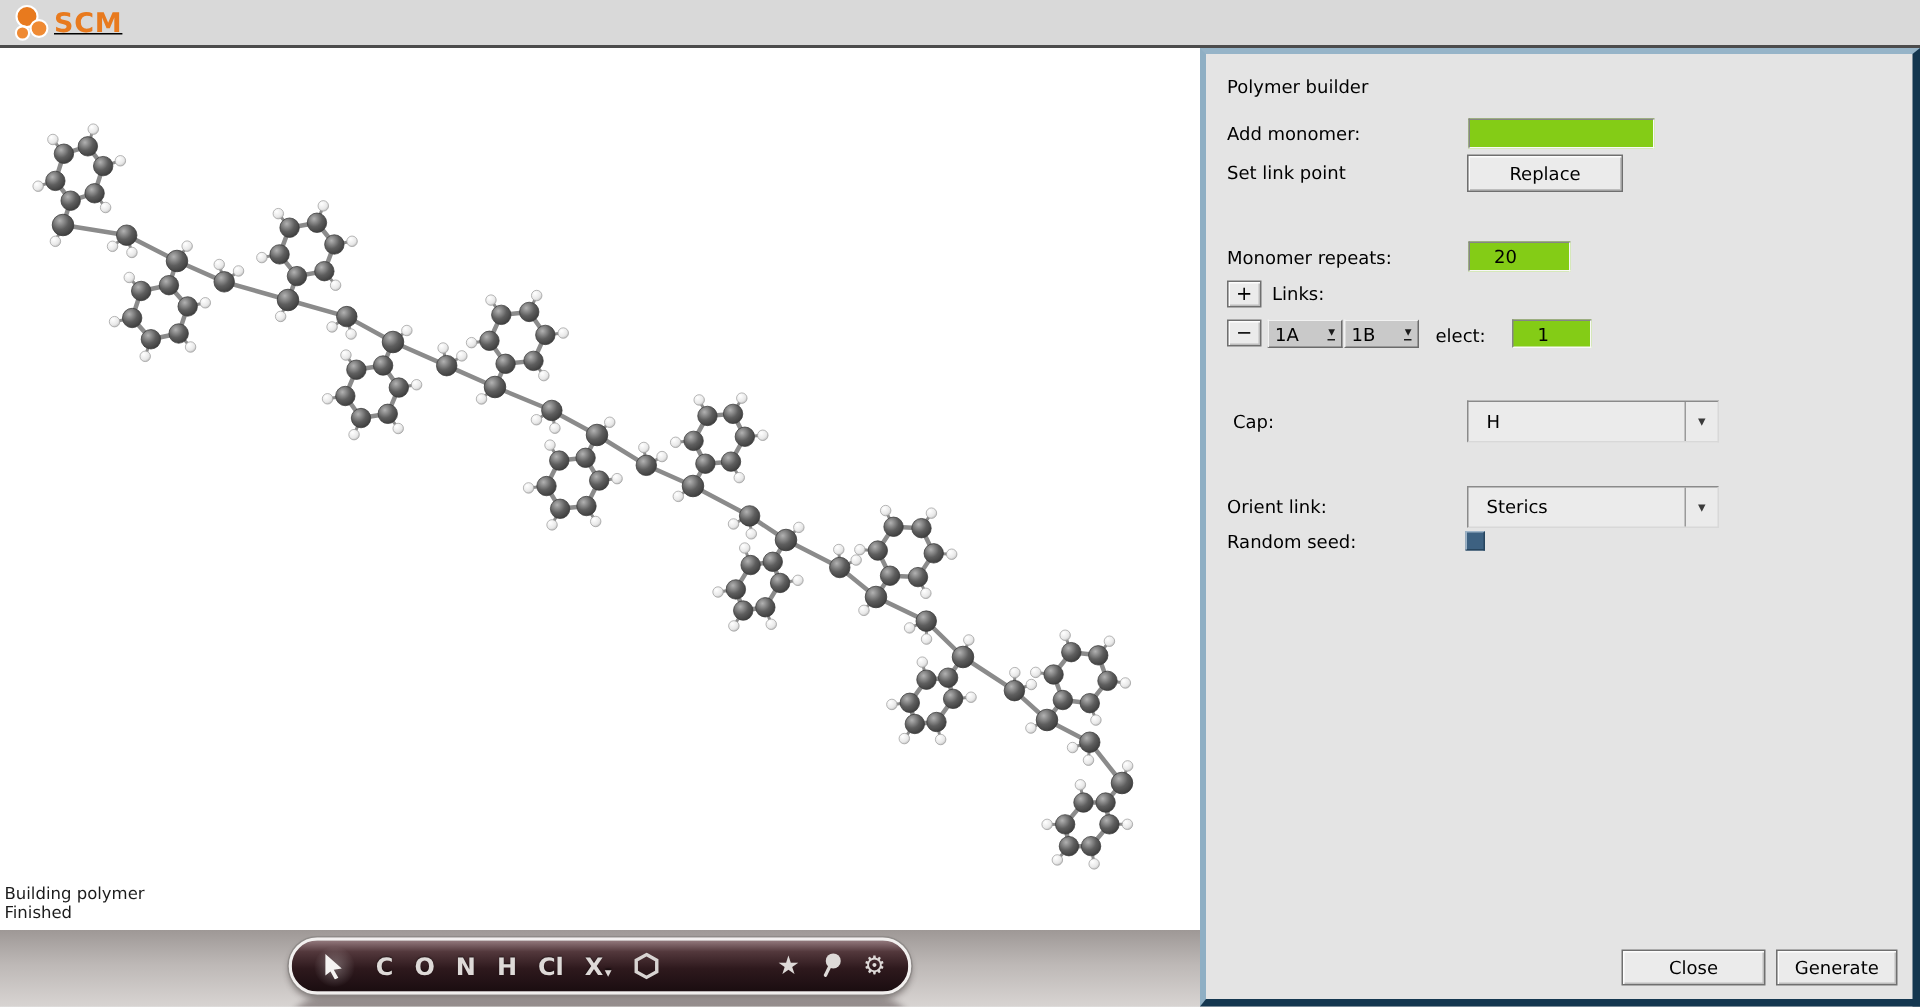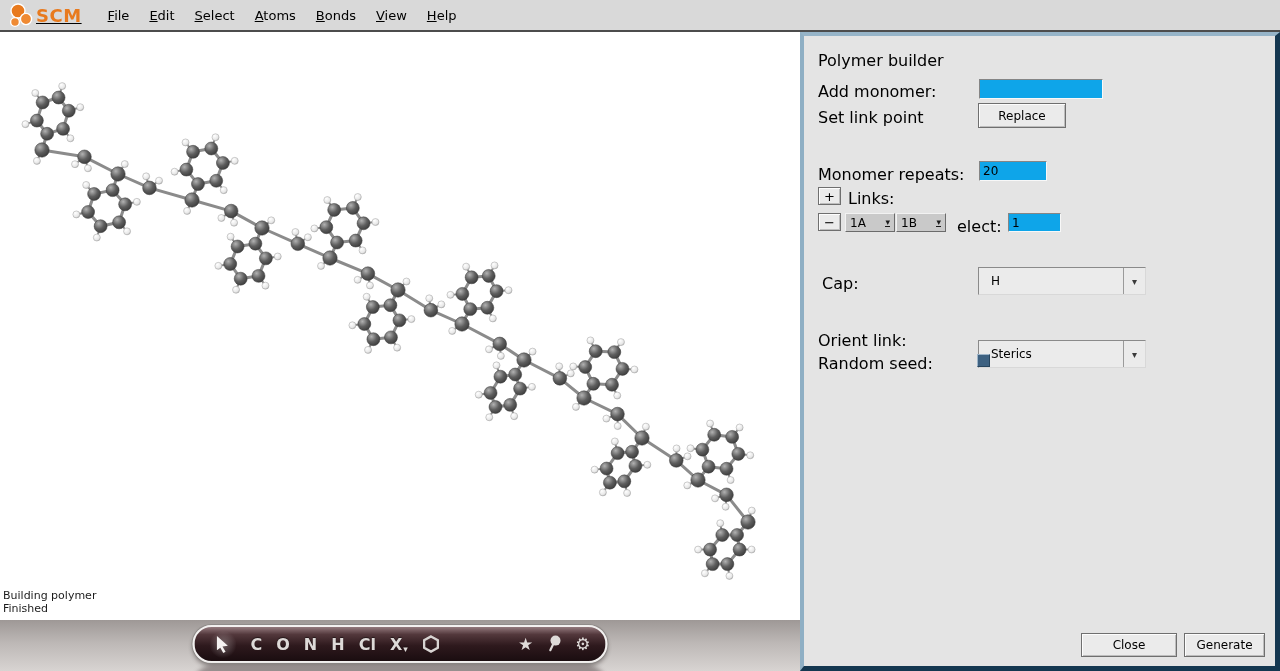--- a/index.html
+++ b/index.html
@@ -40,24 +40,24 @@
              background:radial-gradient(circle at 50% 50%, rgba(255,255,255,0.30), rgba(255,255,255,0.0) 72%); }
   .dd { font-size:9px; color:#dedad8; margin-left:1px; position:relative; top:5px; }
   .flexspace { flex:1; }
   .tool.glyph { font-size:17px; color:#dedad8; }
 
   
   #panel { position:absolute; left:800px; top:32px; width:480px; height:639px;
            background:#e4e4e4;
            border-left:4px solid #8fafc4; border-top:4px solid #96b4c8;
            border-right:5px solid #143750; border-bottom:5px solid #143750; }
-  .lbl { position:absolute; font-size:16px; white-space:nowrap; }
-  .txt-input { position:absolute; height:20px; background:#0ea5e9;
+  .lbl { position:absolute; font-size:12px; white-space:nowrap; }
+  .txt-input { position:absolute; height:20px; background:#84cc16;
                border:1px solid; border-color:#858585 #f8f8f8 #f8f8f8 #858585;
-               font-size:12px; font-family:inherit; padding:0 3px; color:#000; outline:none; }
+               font-size:12px; font-family:inherit; padding:0 16px; color:#000; outline:none; }
   .btn { position:absolute; background:#ebebeb; border:1px solid #6f6f6f;
          box-shadow:inset 1px 1px 0 #fdfdfd, inset -1px -1px 0 #bdbdbd;
          font-size:12px; font-family:inherit; text-align:center; cursor:pointer;
          display:flex; align-items:center; justify-content:center; color:#000; }
   .sqbtn { width:23px; height:18px; font-size:13px; line-height:1; }
   .optmenu { position:absolute; height:19px; background:#c9c9c9;
              border:1px solid; border-color:#f2f2f2 #6b6b6b #6b6b6b #f2f2f2;
              display:flex; align-items:center; justify-content:space-between;
              padding:0 4px; font-size:12px; cursor:pointer; }
   .om-arrow { font-size:9px; line-height:8px; border-bottom:1px solid #1a1a1a; color:#1a1a1a; }
@@ -77,29 +77,20 @@
 
 <div id="menubar">
   <div id="logo">
     <svg width="26" height="28" viewBox="0 0 26 28">
       <circle cx="10" cy="10" r="7" fill="#e87a1e" stroke="#ffffff" stroke-width="1.4"></circle>
       <circle cx="7" cy="21" r="4.4" fill="#ef8a33" stroke="#ffffff" stroke-width="1.4"></circle>
       <circle cx="18" cy="18" r="5.6" fill="#ef8a33" stroke="#ffffff" stroke-width="1.4"></circle>
     </svg>
     <span id="logo-text">SCM</span>
   </div>
-  <div id="menu-items">
-      <div class="menu-item"><u>F</u>ile</div>
-      <div class="menu-item"><u>E</u>dit</div>
-      <div class="menu-item"><u>S</u>elect</div>
-      <div class="menu-item"><u>A</u>toms</div>
-      <div class="menu-item"><u>B</u>onds</div>
-      <div class="menu-item"><u>V</u>iew</div>
-      <div class="menu-item"><u>H</u>elp</div>
-    </div>
 </div>
 
 <div id="left">
   <div id="viewport">
     <svg id="molsvg" width="800" height="588" viewBox="0 0 800 588">
       <defs>
         <radialGradient id="gradC" cx="35%" cy="30%" r="75%">
           <stop offset="0%" stop-color="#b2b2b2"></stop>
           <stop offset="55%" stop-color="#5e5e5e"></stop>
           <stop offset="100%" stop-color="#3c3c3c"></stop>
@@ -545,21 +536,21 @@
   </div>
 </div>
 
 <div id="panel">
   <div class="lbl" style="left:14px; top:15px;">Polymer builder</div>
 
   <div class="lbl" style="left:14px; top:46px;">Add monomer:</div>
   <input class="txt-input" style="left: 175px; top: 43px; width: 124px;" value="">
 
   <div class="lbl" style="left:14px; top:72px;">Set link point</div>
-  <button class="btn" style="left:174px; top:67px; width:88px; height:25px;">Replace</button>
+  <button class="btn" style="left:174px; top:67px; width:104px; height:25px;">Replace</button>
 
   <div class="lbl" style="left:14px; top:129px;">Monomer repeats:</div>
   <input class="txt-input" style="left: 175px; top: 125px; width: 68px;" value="20">
 
   <button class="btn sqbtn" style="left:14px; top:151px;">+</button>
   <div class="lbl" style="left:44px; top:153px;">Links:</div>
 
   <button class="btn sqbtn" style="left:14px; top:177px;">−</button>
   <div class="optmenu" style="left:41px; top:177px; width:50px;">
     <span>1A</span>
@@ -572,21 +563,21 @@
   <div class="lbl" style="left:153px; top:181px;">elect:</div>
   <input class="txt-input" style="left: 204px; top: 177px; width: 53px; height: 19px;" value="1">
 
   <div class="lbl" style="left:18px; top:238px;">Cap:</div>
   <div class="combo" style="left:174px; top:231px;">
     <span class="combo-text">H</span>
     <span class="combo-btn">▾</span>
   </div>
 
   <div class="lbl" style="left:14px; top:295px;">Orient link:</div>
-  <div class="combo" style="left:174px; top:304px;">
+  <div class="combo" style="left:174px; top:288px;">
     <span class="combo-text">Sterics</span>
     <span class="combo-btn">▾</span>
   </div>
 
   <div class="lbl" style="left:14px; top:318px;">Random seed:</div>
   <div class="cb checked" style="left:173px; top:318px;"></div>
 
   <button class="btn" style="left:277px; top:597px; width:96px; height:24px;">Close</button>
   <button class="btn" style="left:380px; top:597px; width:81px; height:24px;">Generate</button>
 </div>

